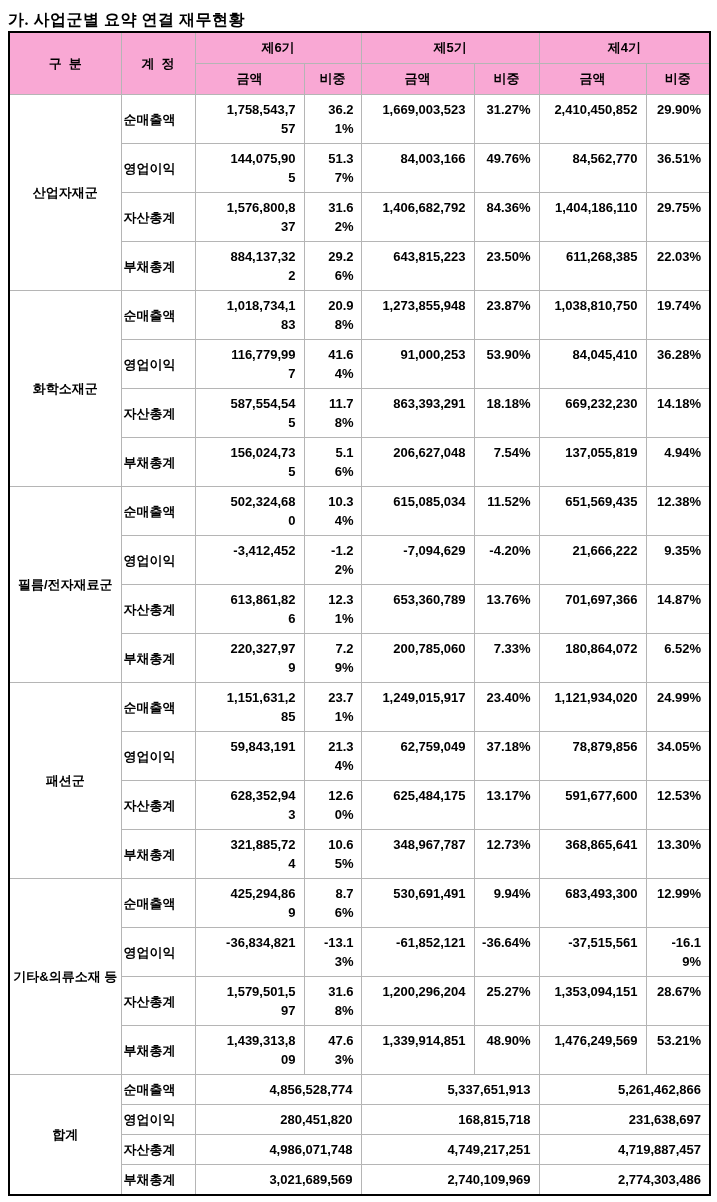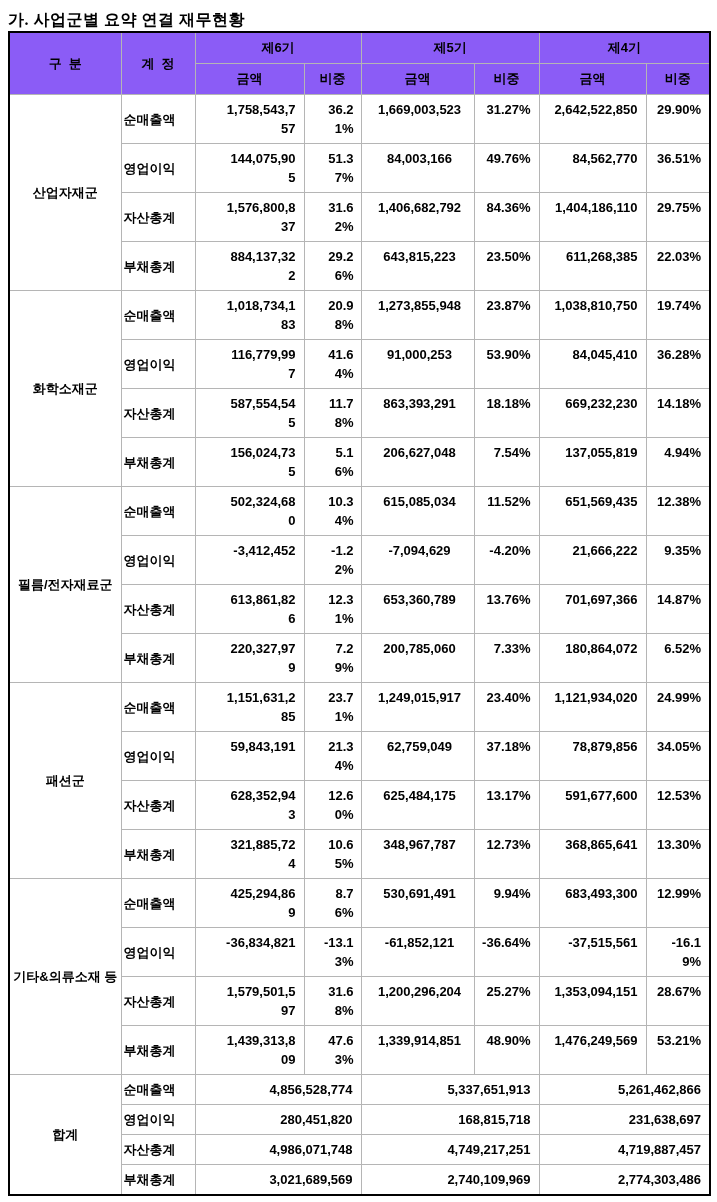--- a/index.html
+++ b/index.html
@@ -30,21 +30,21 @@
 
   table.fin {
     border-collapse: collapse;
     table-layout: fixed;
     width: 701px;
     border: 2px solid #000;
   }
   table.fin th, table.fin td { border: 1px solid #b5b5b5; }
 
   table.fin th {
-    background: #8b5cf6;
+    background: #f9a8d4;
     font-size: 13px; font-weight: 700;
     text-align: center; vertical-align: middle;
     height: 30px; padding: 0;
   }
 
   table.fin td {
     font-size: 13px; font-weight: 700;
     line-height: 19px; background: #fff;
   }
   td.cat {
@@ -53,21 +53,21 @@
   }
   td.acct { text-align: left; vertical-align: middle; padding: 2px; }
 
   td.num {
     text-align: right; vertical-align: top;
     word-break: break-all;
     padding-top: 5px; padding-bottom: 5px;
   }
   td.amt6 { padding-left: 29px; padding-right: 8px; }
   td.pct6 { padding-left: 16px;  padding-right: 7px; }
-  td.amt5 { padding-left: 12px; padding-right: 8px; text-align: center; }
+  td.amt5 { padding-left: 12px; padding-right: 8px; }
   td.pct5 { padding-left: 5px;  padding-right: 8px; }
   td.amt4 { padding-left: 6px;  padding-right: 8px; }
   td.pct4 { padding-left: 8px;  padding-right: 8px; }
 
   td.sum {
     text-align: right; vertical-align: middle;
     padding: 5px 8px; white-space: nowrap;
   }
 </style>
 </head>
@@ -105,21 +105,21 @@
       </tr>
     </thead>
     <tbody id="fin-body">
         <tr>
           <td class="cat" rowspan="4">산업자재군</td>
           <td class="acct">순매출액</td>
           <td class="num amt6">1,758,543,757</td>
           <td class="num pct6">36.21%</td>
           <td class="num amt5">1,669,003,523</td>
           <td class="num pct5">31.27%</td>
-          <td class="num amt4">2,642,522,850</td>
+          <td class="num amt4">2,410,450,852</td>
           <td class="num pct4">29.90%</td>
         </tr>
         <tr>
           <td class="acct">영업이익</td>
           <td class="num amt6">144,075,905</td>
           <td class="num pct6">51.37%</td>
           <td class="num amt5">84,003,166</td>
           <td class="num pct5">49.76%</td>
           <td class="num amt4">84,562,770</td>
           <td class="num pct4">36.51%</td>

